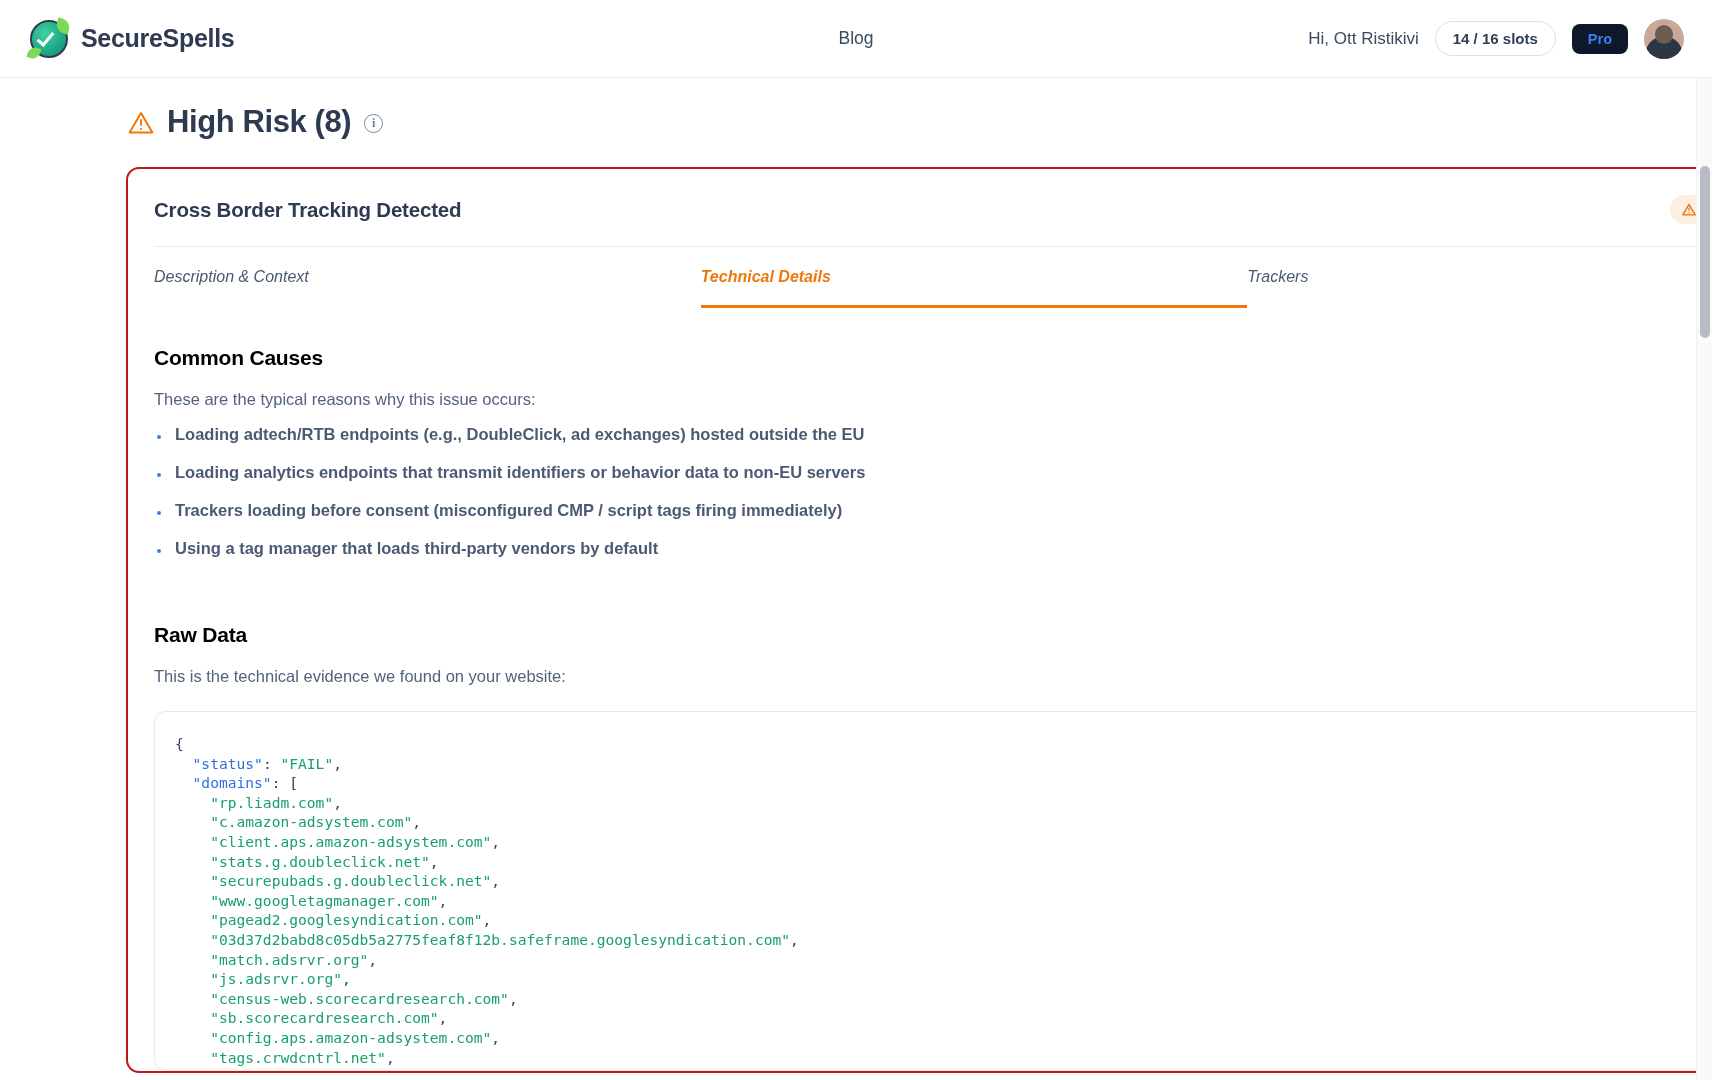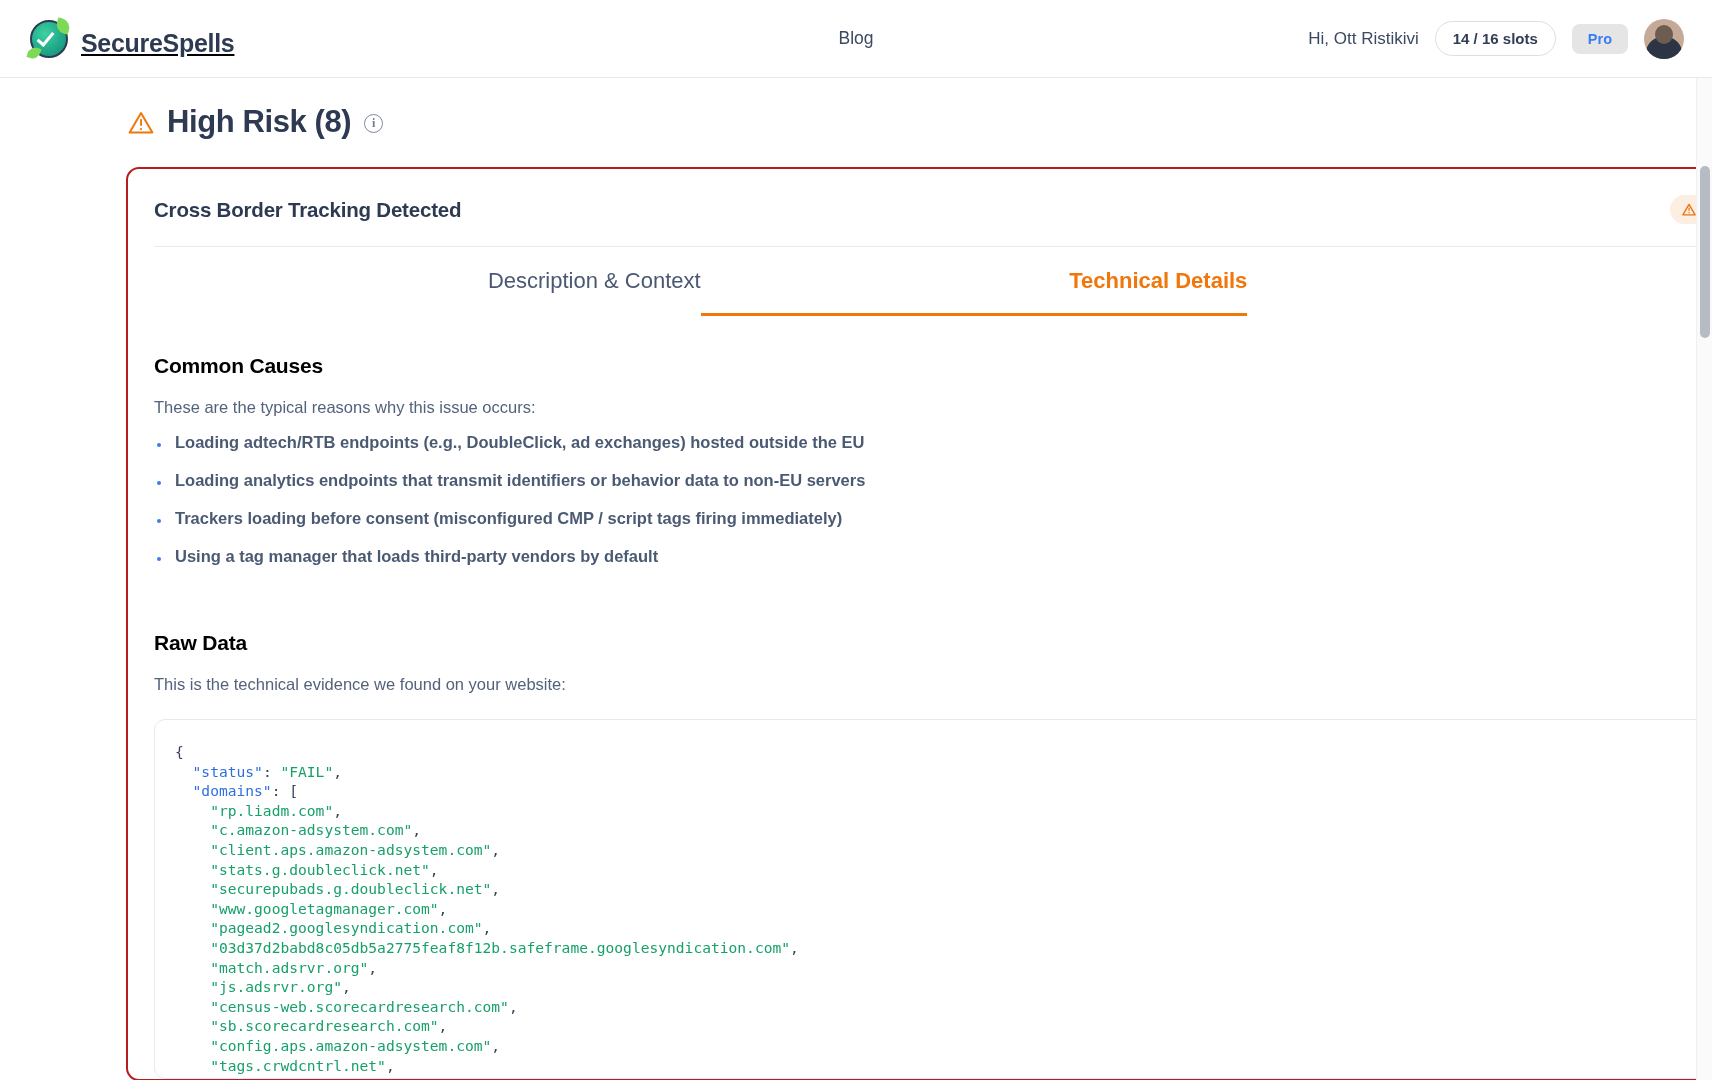--- a/index.html
+++ b/index.html
@@ -18,23 +18,22 @@
     height: 78px;
     width: 1712px;
     background: #ffffff;
     border-bottom: 1px solid #e8ebf0;
     display: flex;
     align-items: center;
     padding: 0 28px 0 30px;
   }
   .brand {
     display: flex;
-    align-items: flex-end;
+    align-items: center;
     gap: 13px;
-    text-decoration: underline;
   }
   .brand-logo {
     width: 38px; height: 38px;
     border-radius: 50%;
     background: radial-gradient(circle at 38% 34%, #3fd1a0 0%, #20a98a 55%, #138a72 100%);
     border: 2px solid #2f3b52;
     position: relative;
     overflow: visible;
     flex: none;
   }
@@ -96,21 +95,21 @@
     border: 1px solid #d9dfe8;
     border-radius: 999px;
     padding: 8px 17px;
     font-size: 15px;
     font-weight: 700;
     color: #313d54;
     background: #fff;
     cursor: pointer;
   }
   .pro-pill {
-    background: #e5e5e5;
+    background: #0f172a;
     color: #3b7ef0;
     border-radius: 8px;
     padding: 7px 16px;
     font-size: 14.5px;
     font-weight: 600;
   }
   .avatar {
     width: 40px; height: 40px;
     border-radius: 50%;
     background: #c6aa97;
@@ -229,26 +228,27 @@
   }
 
   
   .tabs {
     display: flex;
     border-top: 1px solid #e8ebf0;
     margin: 0 26px;
   }
   .tab {
     flex: 1;
-    text-align: right;
+    text-align: left;
     padding: 21px 0 19px 0;
-    font-size: 22px;
+    font-size: 16px;
     color: #4a5872;
     cursor: pointer;
     border-bottom: 3px solid transparent;
+    font-style: italic;
   }
   .tab.active {
     color: #f0770b;
     font-weight: 600;
     border-bottom: 3px solid #f0770b;
   }
 
   
   .content { padding: 26px 26px 0 26px; }
   .sec-title {

